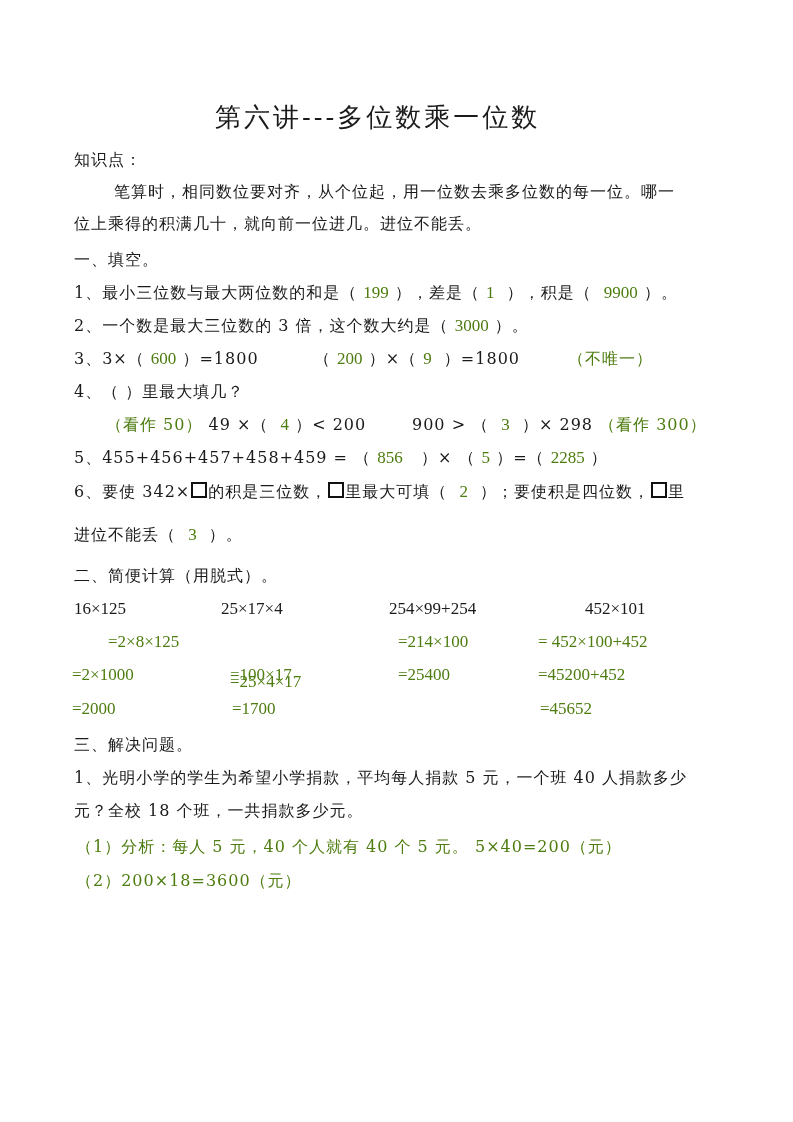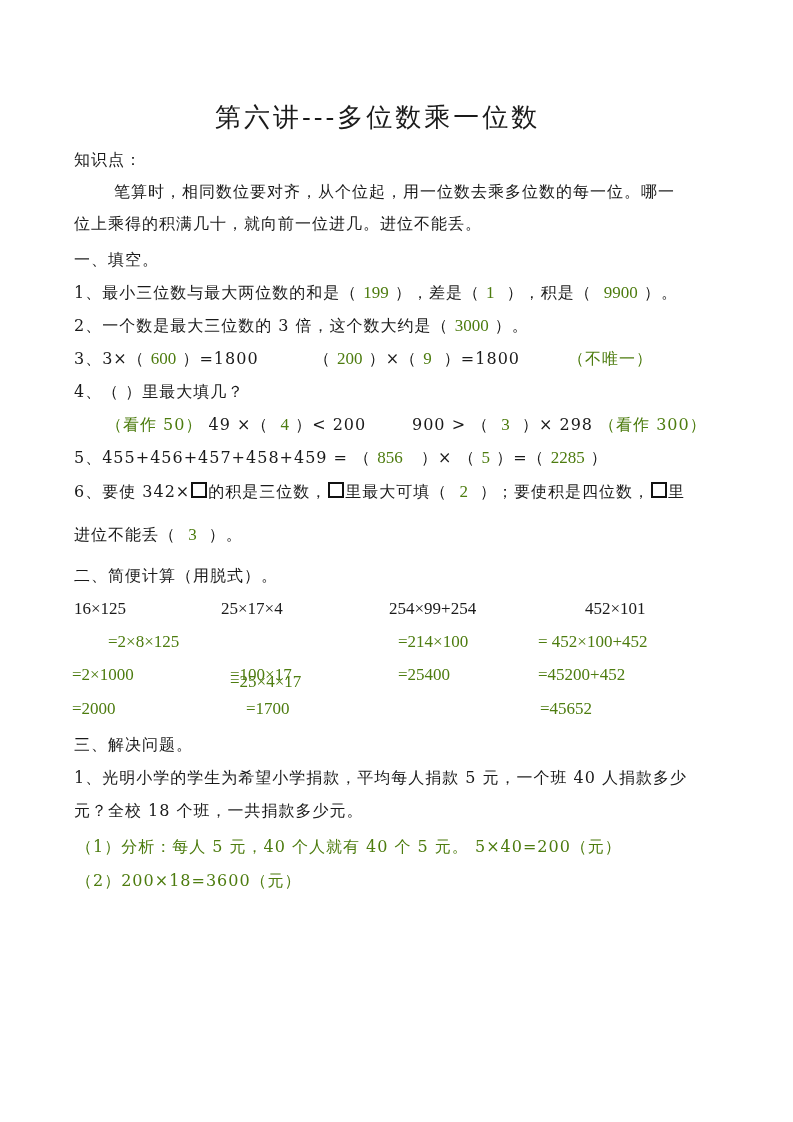--- a/index.html
+++ b/index.html
@@ -91,21 +91,21 @@
 <div class="abs t" style="left:74px;top:566px;">二、简便计算（用脱式）。</div>
 
 <div class="abs t num" style="left:74px;top:599px;">16×125</div>
 <div class="abs t num red" style="left:72px;top:632px;margin-left:36px;">=2×8×125</div>
 <div class="abs t num red" style="left:72px;top:665px;">=2×1000</div>
 <div class="abs t num red" style="left:72px;top:699px;">=2000</div>
 
 <div class="abs t num" style="left:221px;top:599px;">25×17×4</div>
 <div class="abs t num red" style="left:230px;top:632px;margin-top:40px;">=25×4×17</div>
 <div class="abs t num red" style="left:230px;top:665px;">=100×17</div>
-<div class="abs t num red" style="left:246px;top:699px;">=1700</div>
+<div class="abs t num red" style="left:232px;top:699px;">=1700</div>
 
 <div class="abs t num" style="left:389px;top:599px;">254×99+254</div>
 <div class="abs t num red" style="left:398px;top:632px;">=214×100</div>
 <div class="abs t num red" style="left:398px;top:665px;">=25400</div>
 
 <div class="abs t num" style="left:585px;top:599px;">452×101</div>
 <div class="abs t num red" style="left:538px;top:632px;">= 452×100+452</div>
 <div class="abs t num red" style="left:538px;top:665px;">=45200+452</div>
 <div class="abs t num red" style="left:540px;top:699px;">=45652</div>
 

